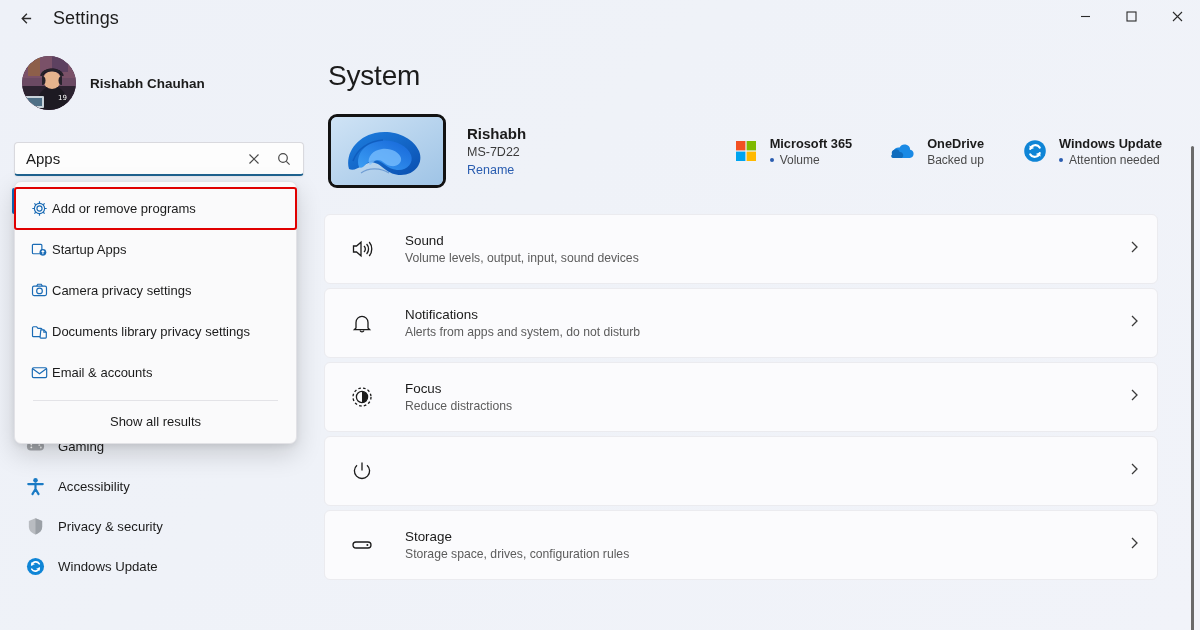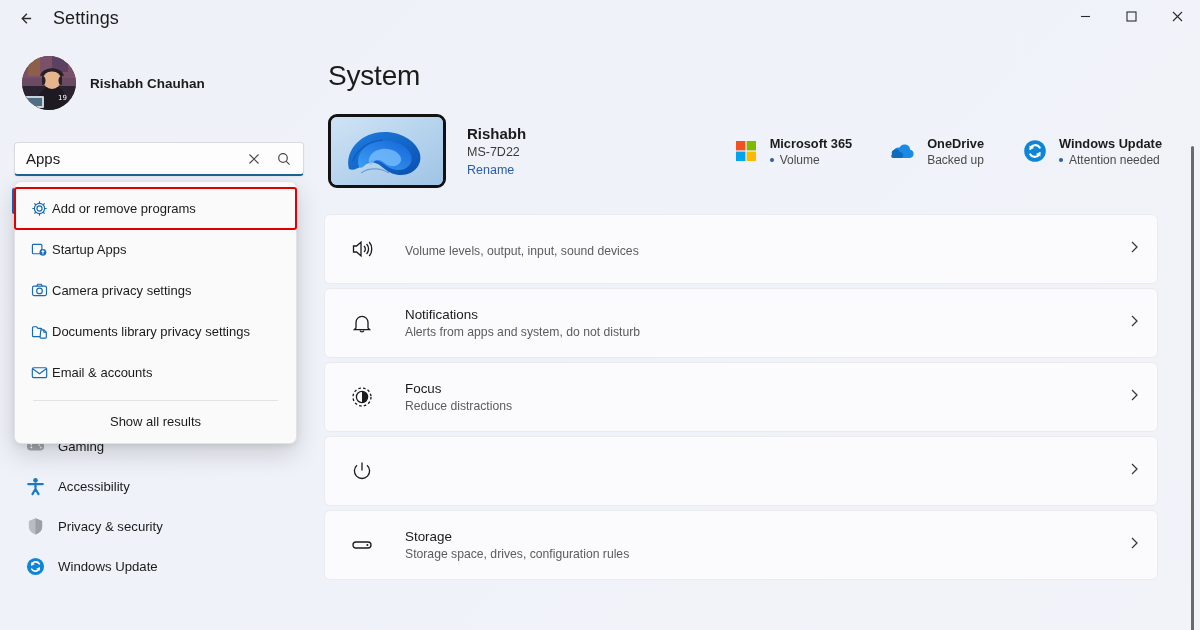--- a/index.html
+++ b/index.html
@@ -492,20 +492,21 @@
         <div class="srow">
           <span class="sicon">
             <svg width="24" height="24" viewBox="0 0 24 24">
               <path d="M3.5 9 h3 L11 5.2 v13.6 L6.5 15 h-3 z"></path>
               <path d="M14 9 a4 4 0 0 1 0 6"></path>
               <path d="M16.6 7 a7.4 7.4 0 0 1 0 10"></path>
               <path d="M19.2 5 a10.8 10.8 0 0 1 0 14"></path>
             </svg>
           </span>
           <div class="srow-text">
+            <div class="srow-title">Sound</div>
             <div class="srow-sub">Volume levels, output, input, sound devices</div>
           </div>
           <span class="srow-chev">
             <svg width="14" height="14" viewBox="0 0 14 14">
                 <path d="M5 2 L10 7 L5 12"></path>
               </svg>
           </span>
         </div>
 
         <div class="srow">

